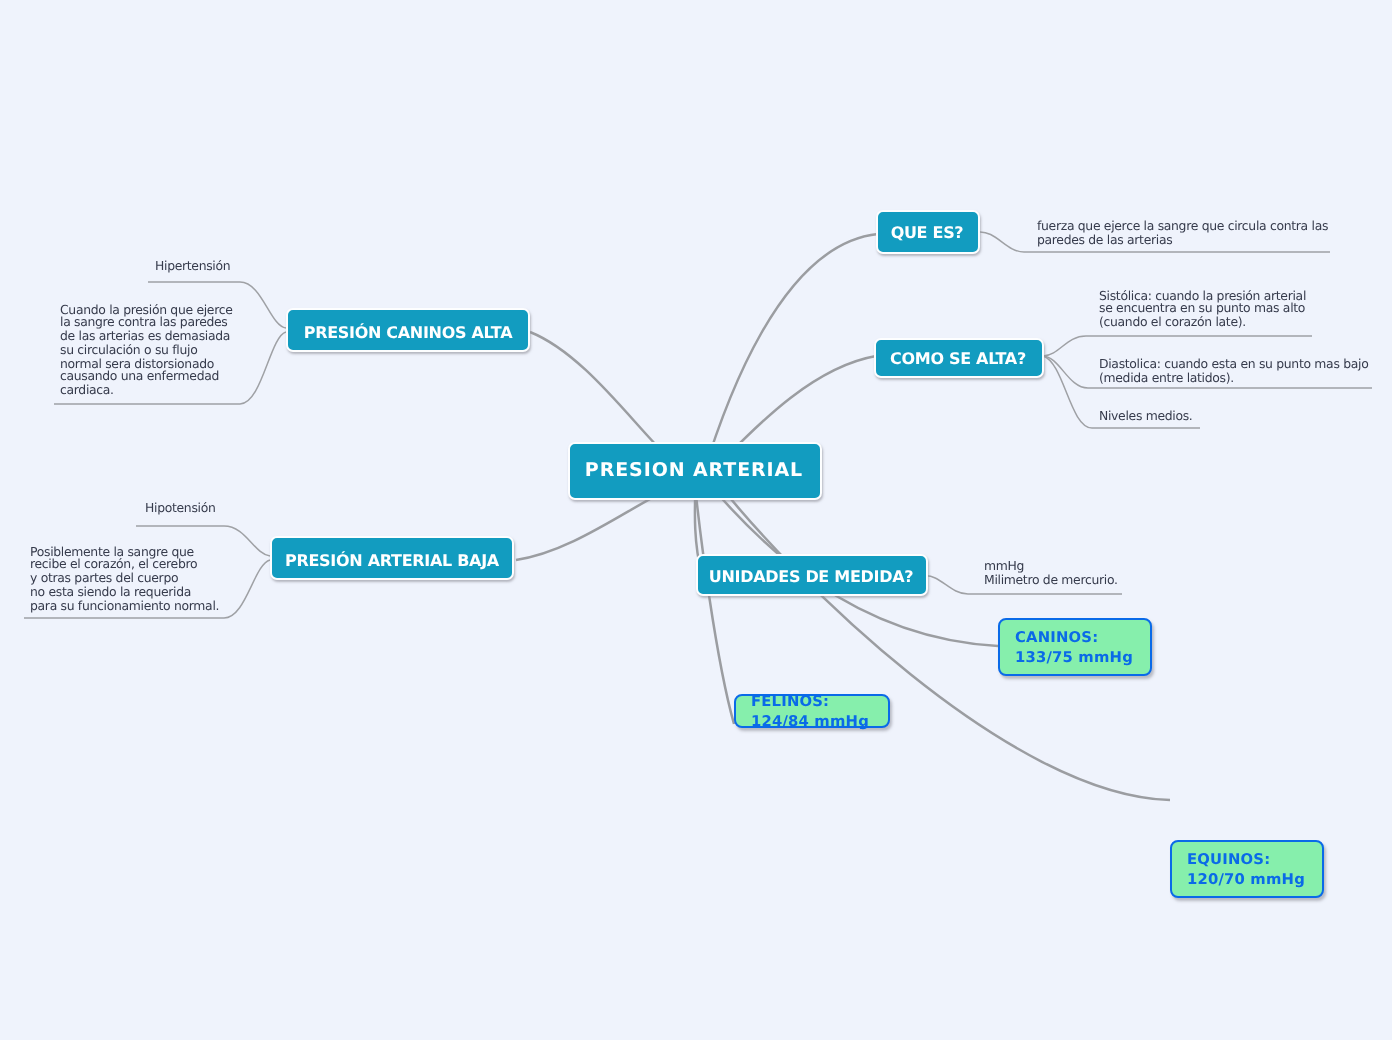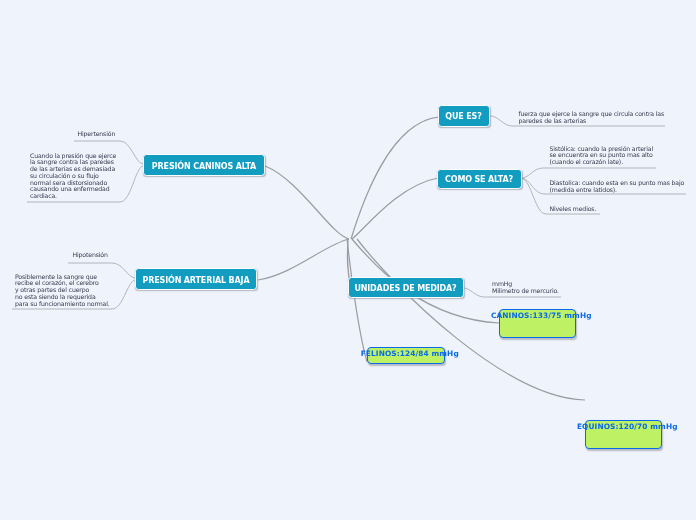--- a/index.html
+++ b/index.html
@@ -10,26 +10,26 @@
 
 
 .tnode{position:absolute;box-sizing:border-box;background:#129cc0;padding-top:2.5px;
        border:1.2px solid #fdfeff;border-radius:3.5px;
        box-shadow:0.5px 1px 1.2px rgba(140,140,150,.6);
        color:#ffffff;font-weight:bold;font-size:8px;letter-spacing:-0.15px;
        display:flex;align-items:center;justify-content:center;
        white-space:nowrap;z-index:5;}
 
 
-.bnode{position:absolute;box-sizing:border-box;background:#bef264;
+.bnode{position:absolute;box-sizing:border-box;background:#86efac;
        border:1.7px solid #0a6ae8;border-radius:4px;
        box-shadow:1px 1.5px 1.5px rgba(130,130,140,.5);
        color:#0a6ae8;font-weight:bold;white-space:nowrap;
        font-size:7.4px;letter-spacing:0.1px;
-       display:flex;flex-direction:row;justify-content:center;
+       display:flex;flex-direction:column;justify-content:center;
        padding-left:7.5px;padding-top:0.8px;z-index:5;}
 .bnode b{display:block;font-weight:bold;line-height:9.6px;}
 
 
 .tx{position:absolute;color:#363b4c;z-index:4;white-space:pre-line;
     font-size:6.2px;letter-spacing:-0.15px;line-height:6.8px;}
 </style>
 </head>
 <body>
 
@@ -52,20 +52,21 @@
     <path d="M521.5,178 C530,177.5 533,168 543,168 L656,168"></path>
     <path d="M521.5,178 C530,178.5 534,194 544,194 L686,194"></path>
     <path d="M521.5,178 C532,181 535,214 546,214 L600,214"></path>
     <path d="M143,164 C135,163 131,141 120,141 L74,141"></path>
     <path d="M143,166 C135,168 131,202 120,202 L27,202"></path>
     <path d="M135,278 C127,277 123,263 112,263 L68,263"></path>
     <path d="M135,280 C127,282 123,309 112,309 L12,309"></path>
   </g>
 </svg>
 
+<div class="tnode" style="left:283.5px;top:220.5px;width:127px;height:29px;font-size:9.5px;letter-spacing:0.45px;padding-top:1px;">PRESION ARTERIAL</div>
 
 <div class="tnode" style="left:143px;top:154px;width:122px;height:22px;">PRESIÓN CANINOS ALTA</div>
 
 <div class="tnode" style="left:135px;top:268px;width:122px;height:22px;">PRESIÓN ARTERIAL BAJA</div>
 
 <div class="tnode" style="left:437.5px;top:104.5px;width:52px;height:22px;">QUE ES?</div>
 
 <div class="tnode" style="left:436.5px;top:168.5px;width:85px;height:20px;">COMO SE ALTA?</div>
 
 <div class="tnode" style="left:347.5px;top:276.5px;width:116px;height:21px;">UNIDADES DE MEDIDA?</div>

